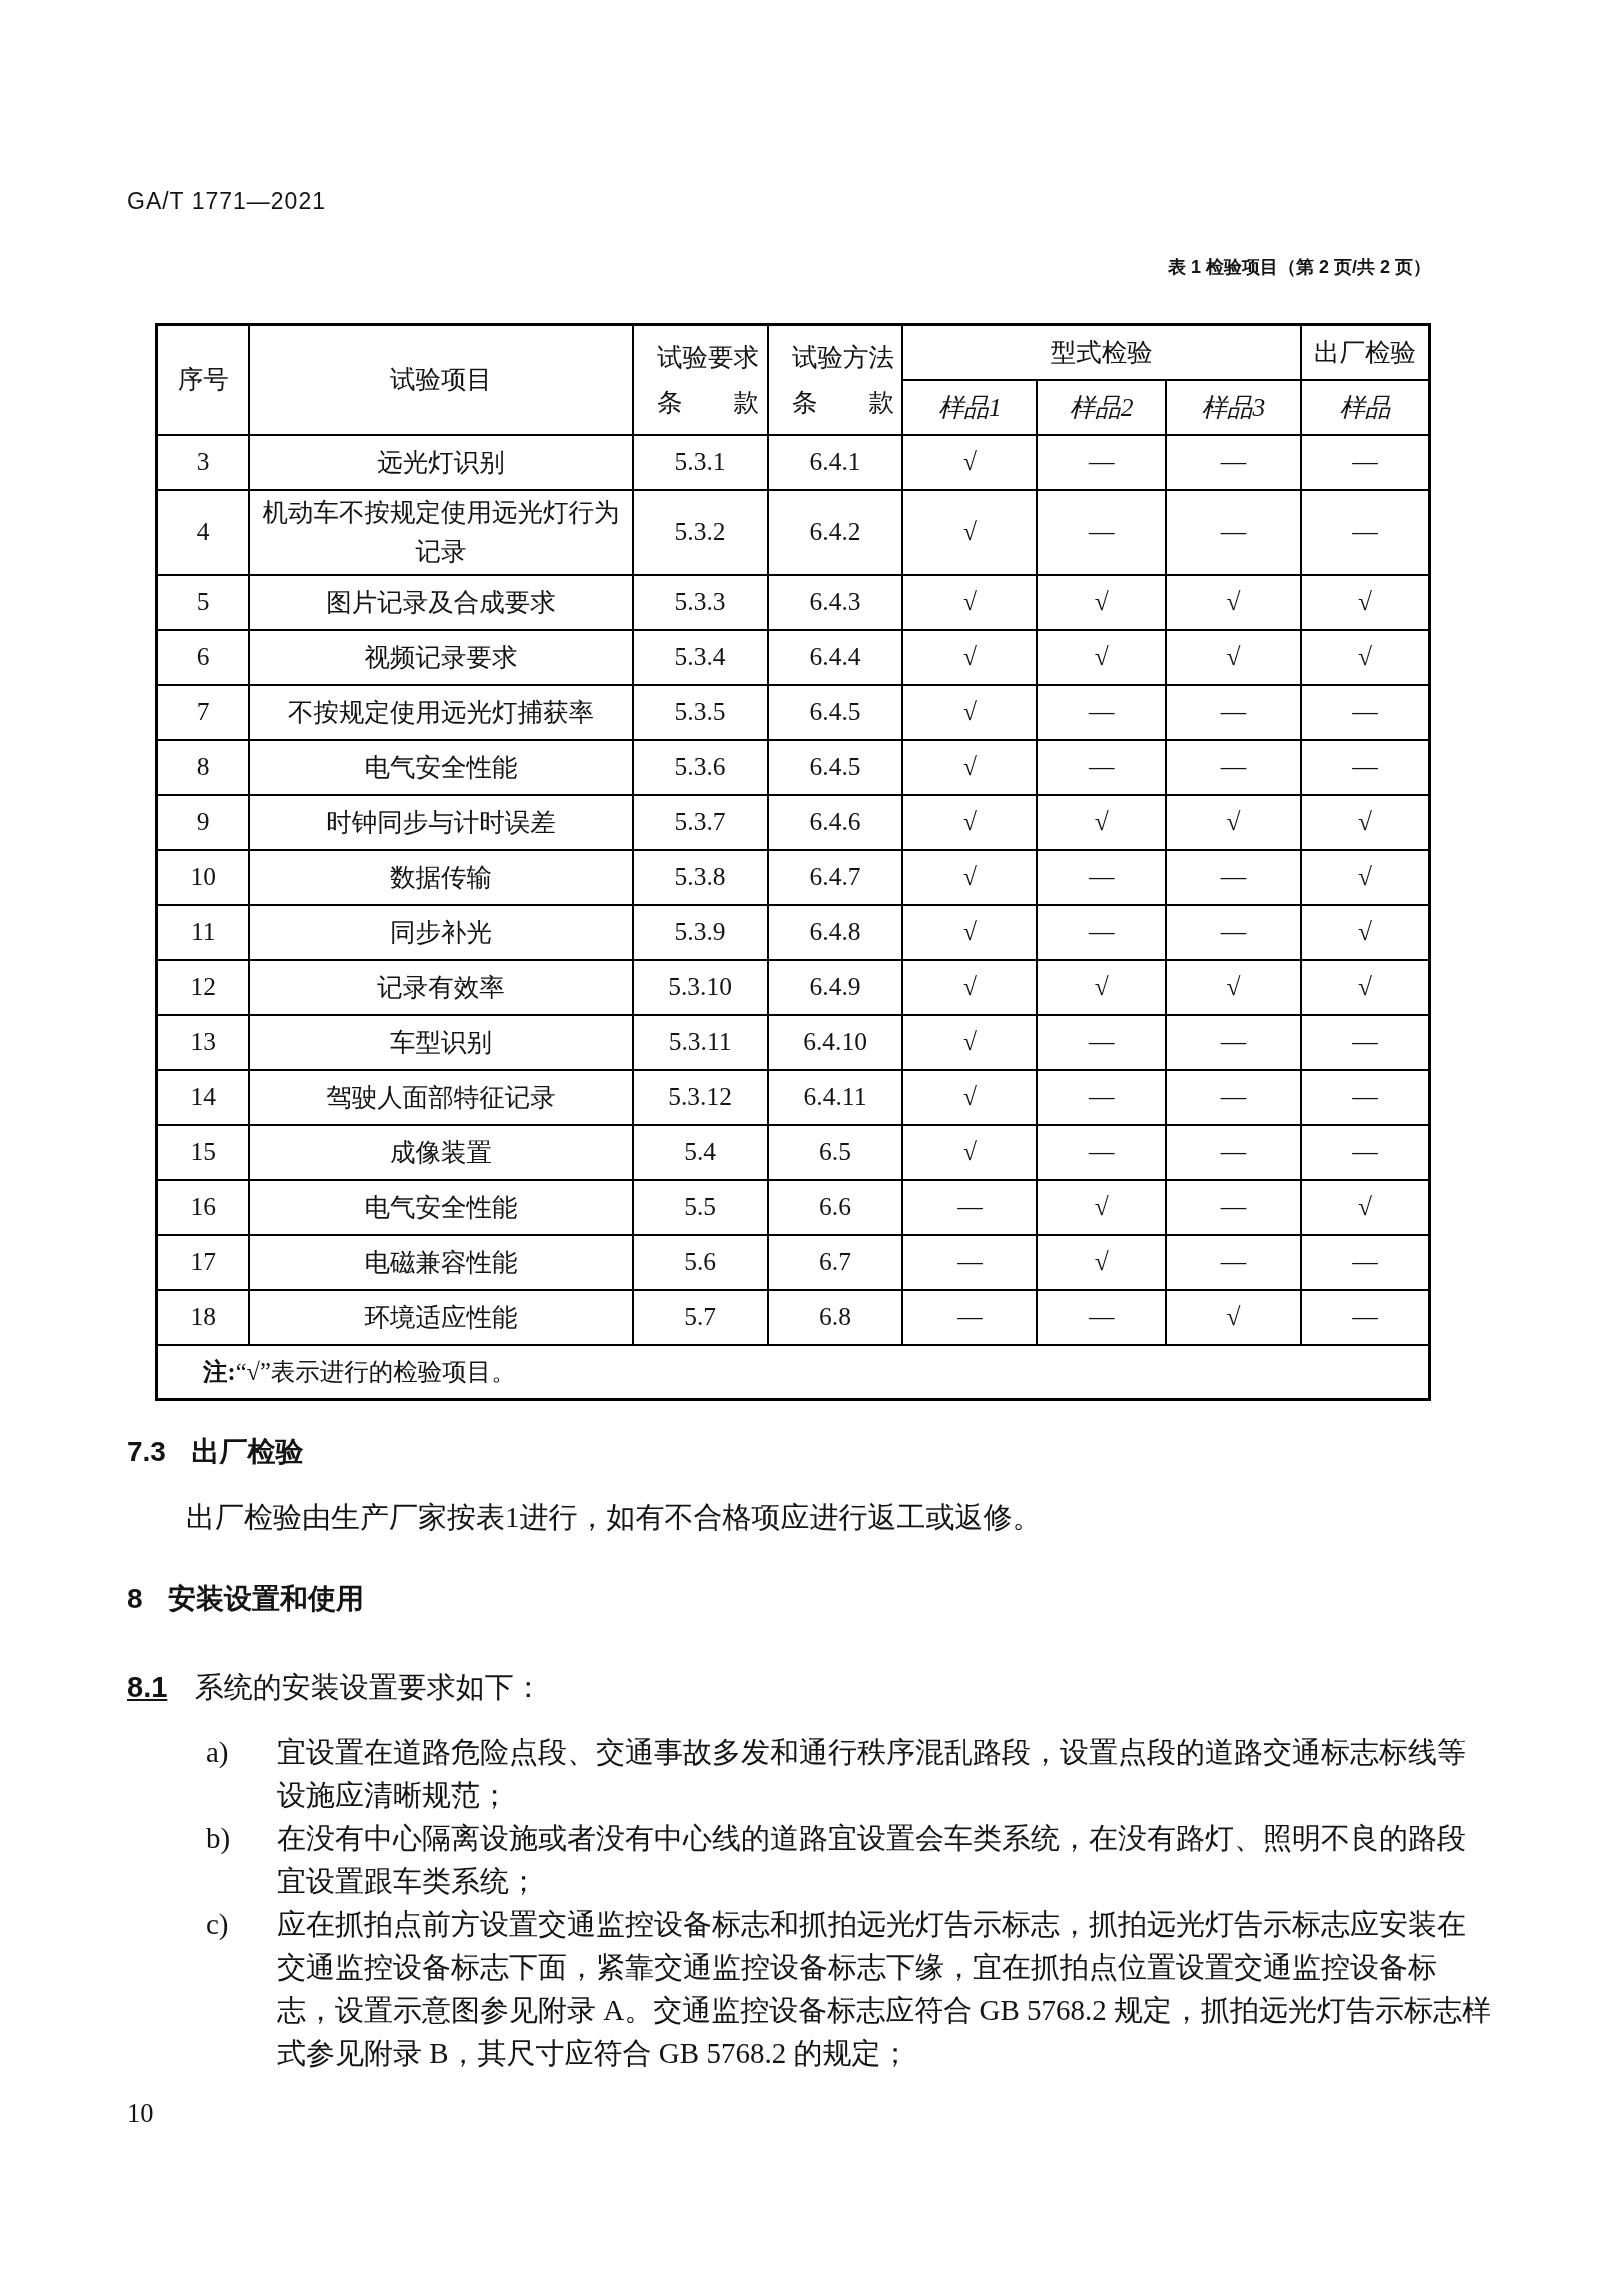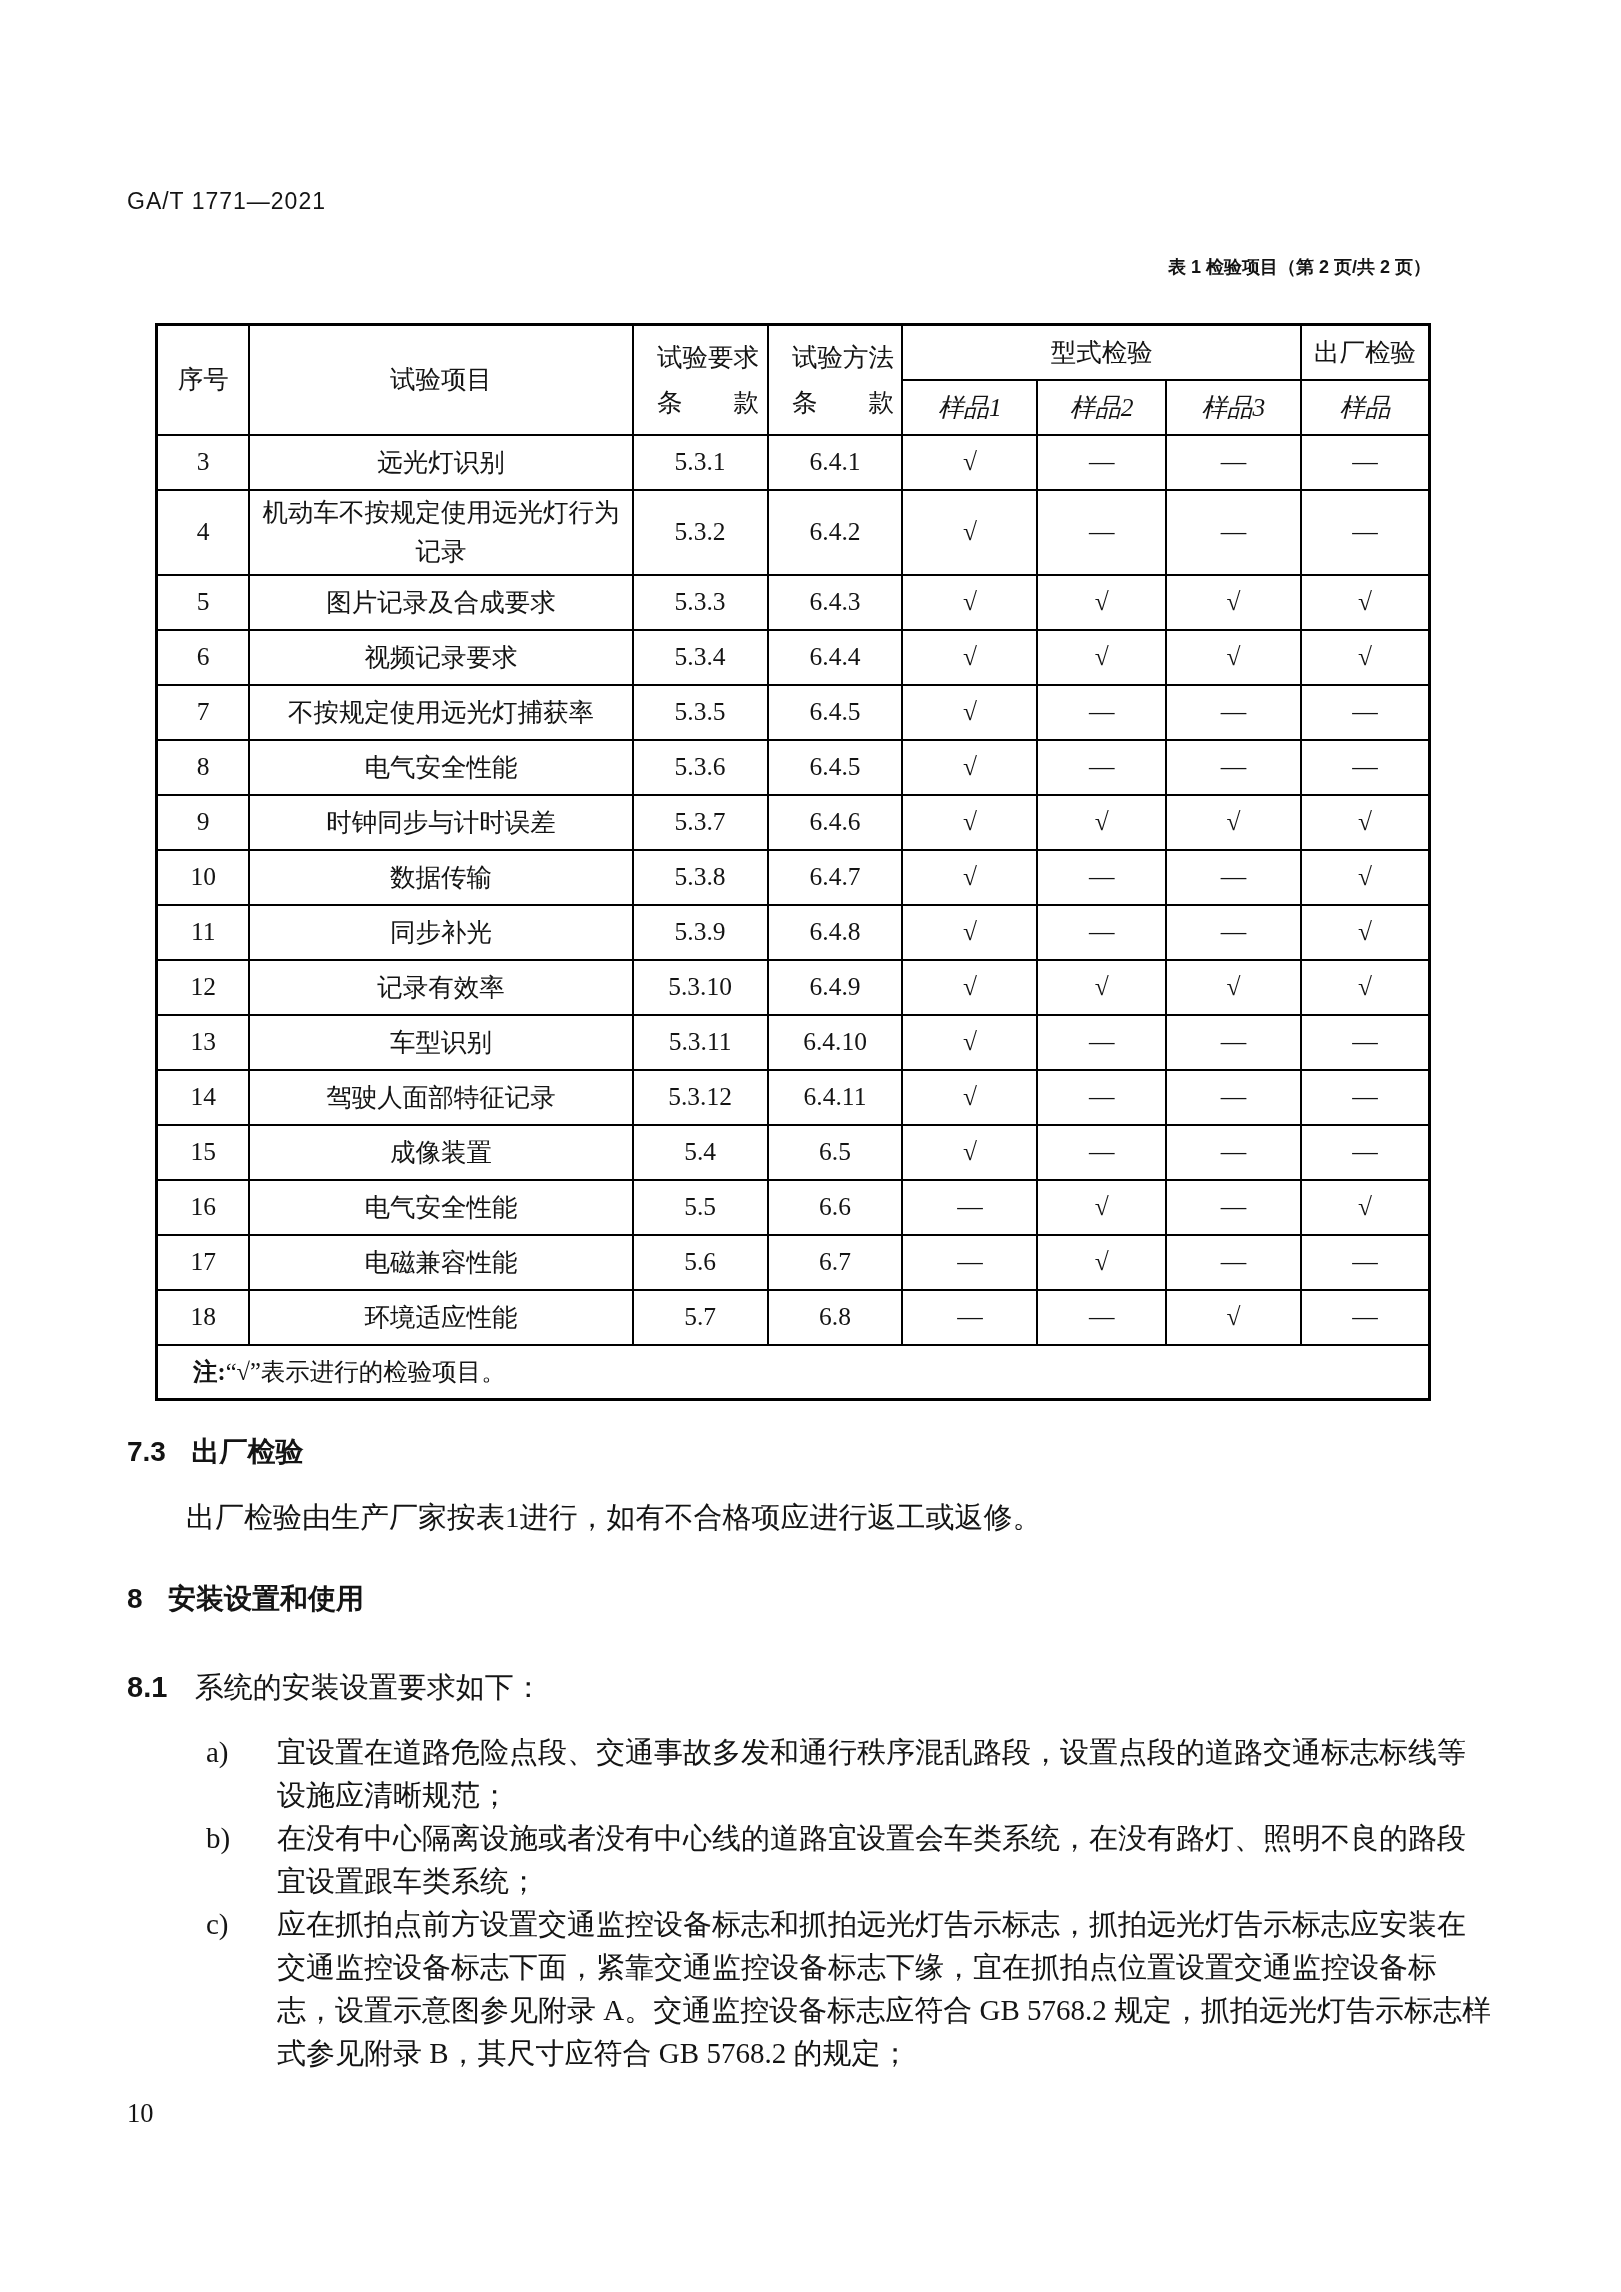--- a/index.html
+++ b/index.html
@@ -39,21 +39,21 @@
   table.spec tr.tall { height:85px; }
   tr.hr2 td { border-bottom:2.9px solid #000;font-style:italic; }
   .two-line div { line-height:45px;margin-left:16px; }
   td.item-cell {
     text-align:left;
     padding-left:17.6px; padding-right:7.8px;
     line-height:39px;
   }
   tr.note-row { height:62px; }
   tr.note-row td {
-    text-align:left; padding-left:35px; font-size:24.5px;
+    text-align:left; padding-left:45px; font-size:24.5px;
   }
   .note-label { font-weight:bold; }
   .mark { font-size:24.5px; }
   .sec-73, .sec-8 {
     position:absolute; left:127px;
     font-family:"Liberation Sans", sans-serif;
     font-weight:bold; font-size:28px;
   }
   .sec-73 { top:1433px; }
   .sec-8  { top:1580px; }
@@ -61,21 +61,21 @@
   .para-73 {
     position:absolute; left:127px; top:1496px; width:1382px;
     font-size:29px; text-indent:59px; line-height:43px;
   }
   .para-81 {
     position:absolute; left:127px; top:1668px; width:1382px;
     font-size:29px;
   }
   .para-81 .clause-num {
     font-family:"Liberation Sans", sans-serif;
-    font-weight:bold; margin-right:27.4px;
+    font-weight:bold; margin-right:27.4px;text-decoration:underline;
   }
   .clause-list {
     position:absolute; left:206px; top:1731px; width:1304px;
     font-size:29px;
   }
   .clause-item { display:flex; align-items:flex-start; }
   .clause-item .label { flex:0 0 71px; line-height:43px; }
   .clause-item .text  { width:1217px; line-height:43px; }
   .page-num {
     position:absolute; left:127px; top:2098px;

